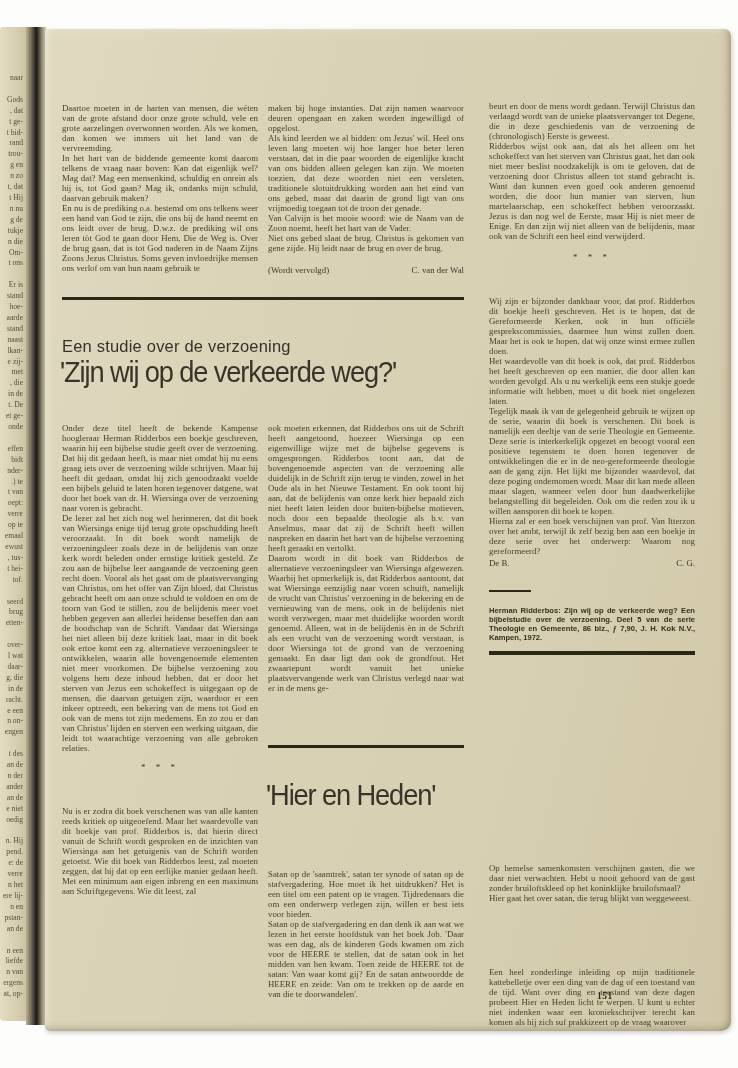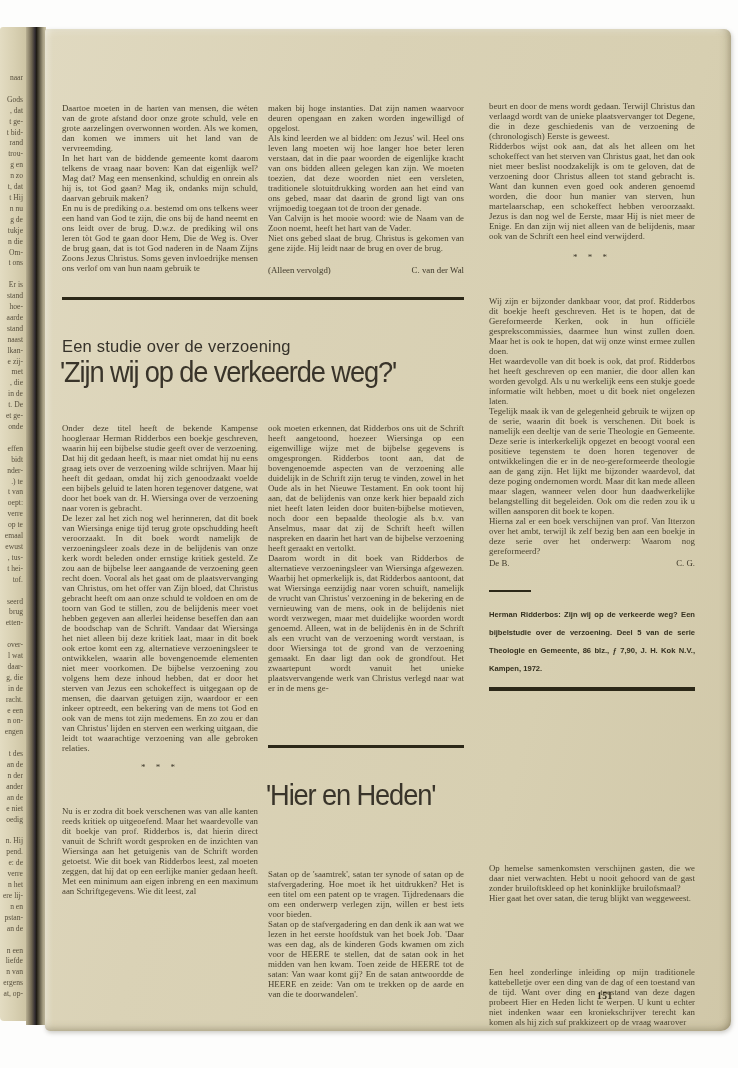--- a/index.html
+++ b/index.html
@@ -26,21 +26,21 @@
             color:#49422f;margin-top:34px;}
   .abs{position:absolute;}
   .stars{text-align:center;font-size:9px;letter-spacing:4px;color:#3c372a;margin:9px 0 8px 0;}
   .sigrow{display:flex;justify-content:space-between;font-size:8.8px;color:#3f392a;}
   .rule{background:#2c2818;}
   .kicker{font-family:"Liberation Sans",sans-serif;font-size:16.5px;color:#36322a;
           letter-spacing:.2px;}
   .headline{font-family:"Liberation Sans",sans-serif;font-size:29px;letter-spacing:-1.2px;
             color:#39342a;transform:scaleX(.94);transform-origin:left top;white-space:nowrap;}
   .footnote{font-family:"Liberation Sans",sans-serif;font-weight:bold;font-size:7.6px;
-            line-height:18px;text-align:justify;color:#34301f;}
+            line-height:9px;text-align:justify;color:#34301f;}
   .pagenum{font-weight:bold;font-size:9.5px;color:#2f2a1a;letter-spacing:.5px;}
 </style>
 </head>
 <body>
 
 <div class="scan">
 
   <div class="prev-strip">
     <div class="prev-text">naar
 
@@ -136,21 +136,21 @@
     <div class="abs bodytext" style="left:17px;top:40px;width:196px;height:226px;overflow:hidden;">Daartoe moeten in de harten van mensen, die wéten van de grote afstand door onze grote schuld, vele en grote aarzelingen overwonnen worden. Als we komen, dan komen we immers uit het land van de vervreemding.
 In het hart van de biddende gemeente komt daarom telkens de vraag naar boven: Kan dat eigenlijk wel? Mag dat? Mag een mensenkind, schuldig en onrein als hij is, tot God gaan? Mag ik, ondanks mijn schuld, daarvan gebruik maken?
 En nu is de prediking o.a. bestemd om ons telkens weer een hand van God te zijn, die ons bij de hand neemt en ons leidt over de brug. D.w.z. de prediking wil ons leren tòt God te gaan door Hem, Die de Weg is. Over de brug gaan, dat is tot God naderen in de Naam Zijns Zoons Jezus Christus. Soms geven invloedrijke mensen ons verlof om van hun naam gebruik te</div>
 
     <div class="abs" style="left:223px;top:40px;width:196px;">
       <div class="bodytext">maken bij hoge instanties. Dat zijn namen waarvoor deuren opengaan en zaken worden ingewilligd of opgelost.
 Als kind leerden we al bidden: om Jezus' wil. Heel ons leven lang moeten wij hoe langer hoe beter leren verstaan, dat in die paar woorden de eigenlijke kracht van ons bidden alleen gelegen kan zijn. We moeten toezien, dat deze woorden niet een versleten, traditionele slotuitdrukking worden aan het eind van ons gebed, maar dat daarin de grond ligt van ons vrijmoedig toegaan tot de troon der genade.
 Van Calvijn is het mooie woord: wie de Naam van de Zoon noemt, heeft het hart van de Vader.
 Niet ons gebed slaat de brug. Christus is gekomen van gene zijde. Hij leidt naar de brug en over de brug.</div>
       <div class="sigrow" style="margin-top:12px;">
-        <span>(Alleen vervolgd)</span>
+        <span>(Wordt vervolgd)</span>
         <span>C. van der Wal</span>
       </div>
     </div>
 
     <div class="abs rule" style="left:17px;top:268px;width:402px;height:3px;"></div>
 
     <div class="abs kicker" style="left:17px;top:308px;">Een studie over de verzoening</div>
     <div class="abs headline" style="left:15px;top:327px;">'Zijn wij op de verkeerde weg?'</div>
 
     <div class="abs" style="left:17px;top:360px;width:196px;height:618px;overflow:hidden;">

